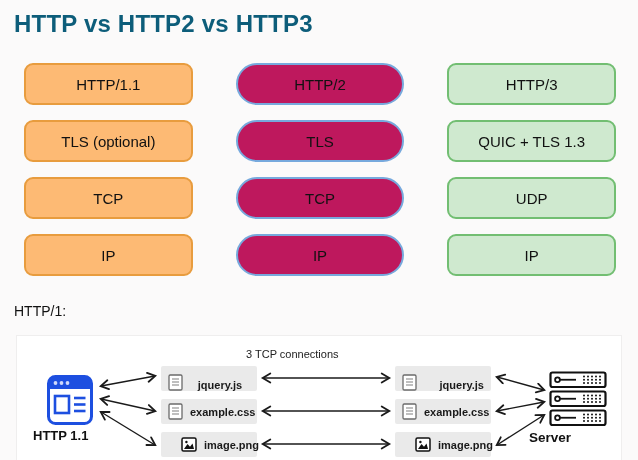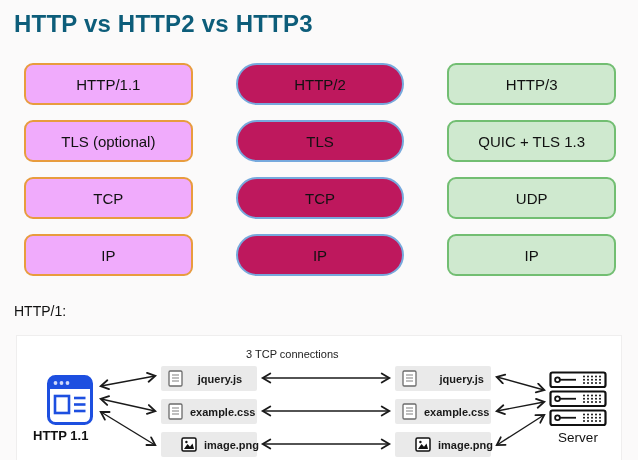--- a/index.html
+++ b/index.html
@@ -20,21 +20,21 @@
   .stack-grid {
     position:absolute; left:24px; top:63px; width:592px;
     display:flex; gap:43px;
   }
   .stack-col { flex:1; display:flex; flex-direction:column; gap:15px; }
   .stack-box {
     height:42px; border-radius:9px; border:2px solid;
     display:flex; align-items:center; justify-content:center;
     font-size:15px; color:#111;
   }
-  .col-orange .stack-box { background:#f0abfc; border-color:#e89c3e; }
+  .col-orange .stack-box { background:#fdba74; border-color:#e89c3e; }
   .col-blue   .stack-box { background:#be185d; border-color:#77a9dd;border-radius:21px; }
   .col-green  .stack-box { background:#cfe9cf; border-color:#72be72; }
 
   
   .section-heading {
     position:absolute; left:14px; top:303px;
     font-size:14px; font-weight:normal; color:#111;
   }
   .diagram-panel {
     position:absolute; left:16px; top:335px; width:606px; height:130px;
@@ -42,37 +42,37 @@
   }
   .arrow-layer { position:absolute; left:0; top:335px; width:638px; height:125px; pointer-events:none; }
 
   .client-icon { position:absolute; left:47px; top:375px; }
   .client-label {
     position:absolute; left:33px; top:428px; width:74px; 
     font-size:13px; font-weight:bold; color:#111;
   }
   .server-icon { position:absolute; left:549px; top:371px; }
   .server-label {
-    position:absolute; left:549px; top:430px; width:58px; text-align:center;
-    font-size:13.5px; font-weight:normal; color:#111;
+    position:absolute; left:521px; top:430px; width:58px; text-align:center;
+    font-size:13.5px; font-weight:bold; color:#111;
   }
   .conn-label {
     position:absolute; left:246px; top:348px; width:160px; text-align:left;
     font-size:11px; color:#222;
   }
   .file-chip {
     position:absolute; width:96px; height:25px; background:#eaeaea; border-radius:2px;
     display:flex; align-items:center; padding:0 7px; gap:7px;
     font-size:11px; font-weight:bold; color:#1a1a1a;
   }
   .file-chip .chip-label { flex:1; text-align:center; white-space:nowrap; }
   .file-chip.right .chip-label { text-align:right; }
   .chip-l { left:161px; }
   .chip-r { left:395px; }
-  .row-0 { top:366px; } .row-1 { top:399px; } .row-2 { top:432px;padding-left:20px; }
+  .row-0 { top:366px;align-items:flex-end; } .row-1 { top:399px; } .row-2 { top:432px;padding-left:20px; }
   .chip-icon { flex:none; display:flex; }
 </style>
 </head>
 <body>
 
 <h1 class="page-title">HTTP vs HTTP2 vs HTTP3</h1>
 
 <div class="stack-grid">
   <div class="stack-col col-orange">
     <div class="stack-box">HTTP/1.1</div>

